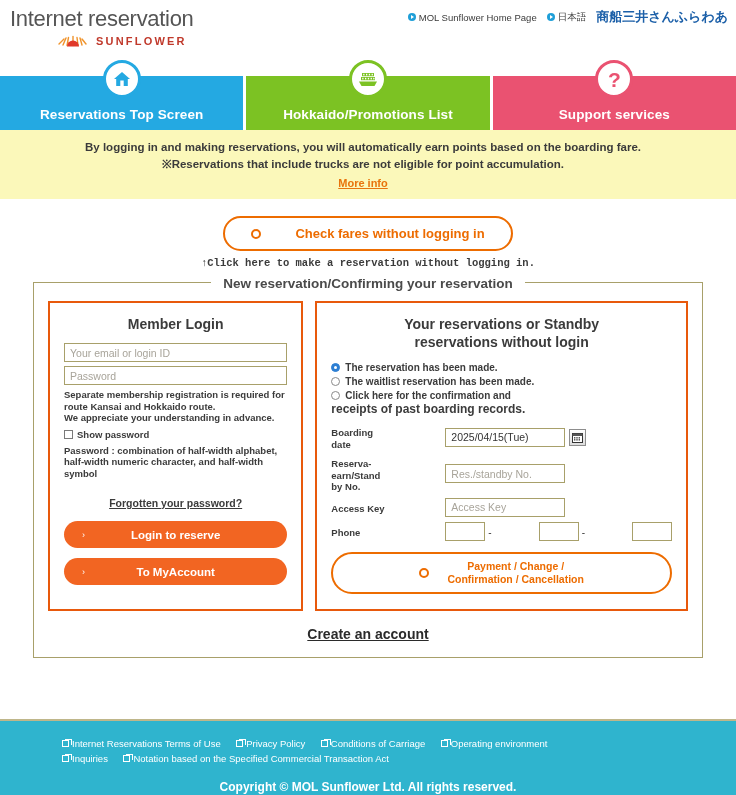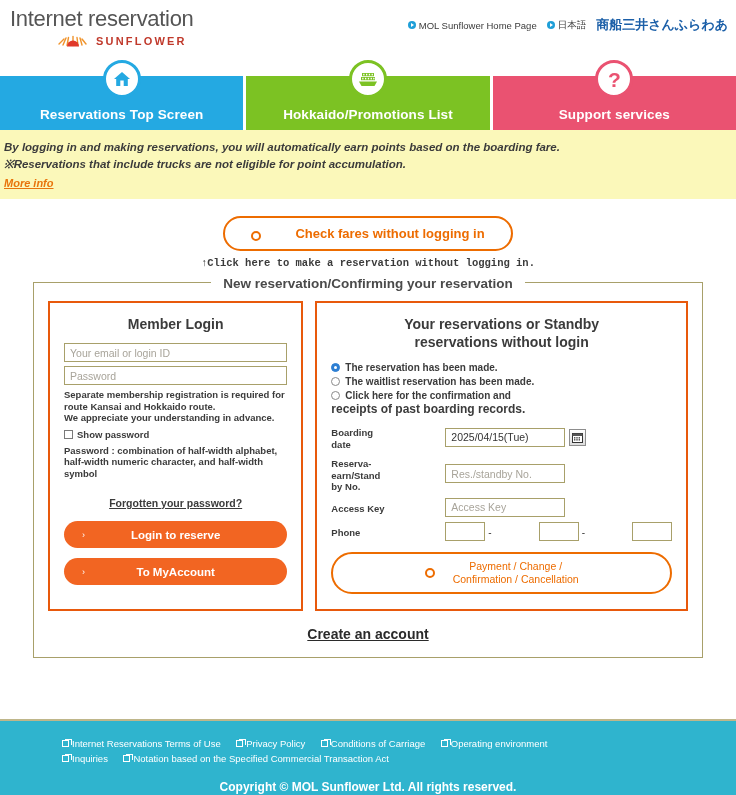--- a/index.html
+++ b/index.html
@@ -40,21 +40,21 @@
   .logo-word {
     font-size: 11px;
     font-weight: bold;
     color: #c0392b;
     letter-spacing: 2.2px;
   }
 
   .header-links {
     position: absolute;
     right: 8px;
-    top: 16px;
+    top: 8px;
     display: flex;
     align-items: center;
     gap: 10px;
     white-space: nowrap;
   }
   .hlink {
     display: inline-flex;
     align-items: center;
     gap: 3px;
     font-size: 9.5px;
@@ -127,21 +127,21 @@
   }
   .tab-icon.blue-i { border: 3px solid #24a9e2; }
   .tab-icon.green-i { border: 3px solid #7cc223; }
   .tab-icon.pink-i { border: 3px solid #ea5271; }
   .qmark { font-size: 21px; font-weight: bold; color: #ea5271; line-height: 1; }
 
   
   .notice {
     background: #fbf8ba;
     padding: 9px 14px 8px 4px;
-    font-style: italic;
+    text-align: center;
   }
   .notice-line {
     font-size: 11.5px;
     font-weight: bold;
     color: #3b3b3b;
     line-height: 17px;
   }
   .notice-more {
     display: inline-block;
     margin-top: 2px;
@@ -149,21 +149,21 @@
     font-weight: bold;
     color: #e8740c;
     text-decoration: underline;
     cursor: pointer;
   }
 
   
   .cf-wrap { text-align: center; padding-top: 17px; }
   .pill-btn {
     display: inline-flex;
-    align-items: flex-end;
+    align-items: center;
     justify-content: center;
     gap: 34px;
     min-width: 285px;
     padding: 8px 26px;
     border: 2px solid #ed6c00;
     border-radius: 22px;
     background: #ffffff;
     cursor: pointer;
   }
   .pill-btn .label {
@@ -384,21 +384,21 @@
     gap: 18px;
     width: 100%;
     padding: 6px 10px;
     border: 2px solid #ed6c00;
     border-radius: 22px;
     background: #ffffff;
     cursor: pointer;
   }
   .pay-btn .label {
     font-size: 10.5px;
-    font-weight: normal;
+    font-weight: bold;
     color: #ed6c00;
     line-height: 13px;
     text-align: center;
   }
 
   .create-wrap { text-align: center; margin-top: 14px; }
   .create-link {
     font-size: 14px;
     font-weight: bold;
     color: #2b2b2b;

